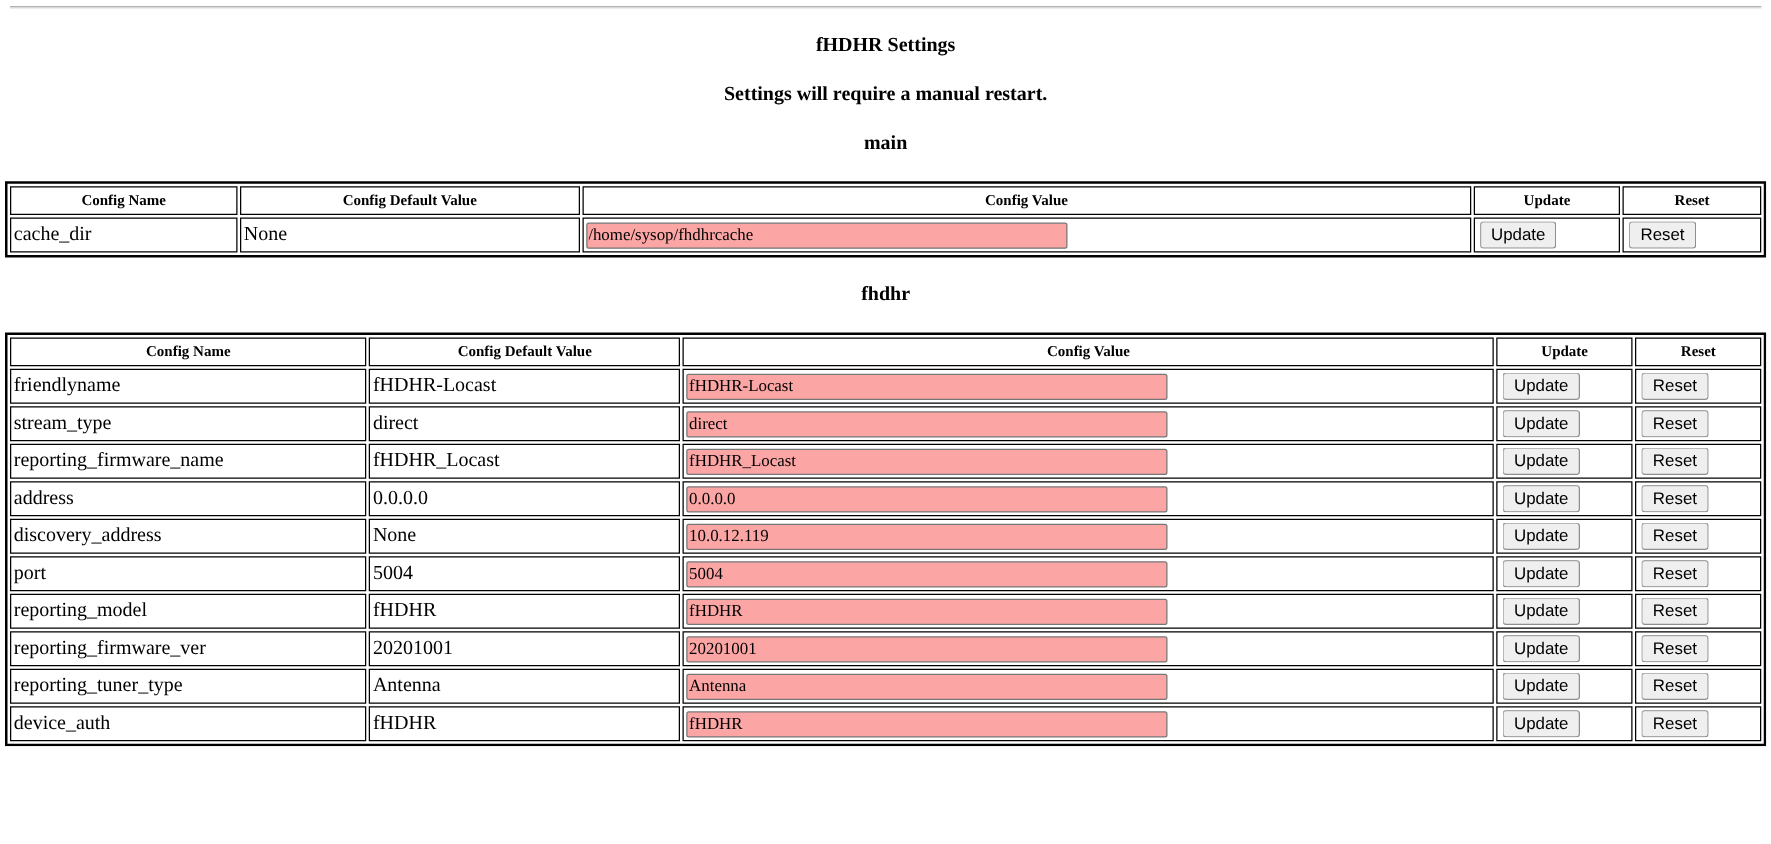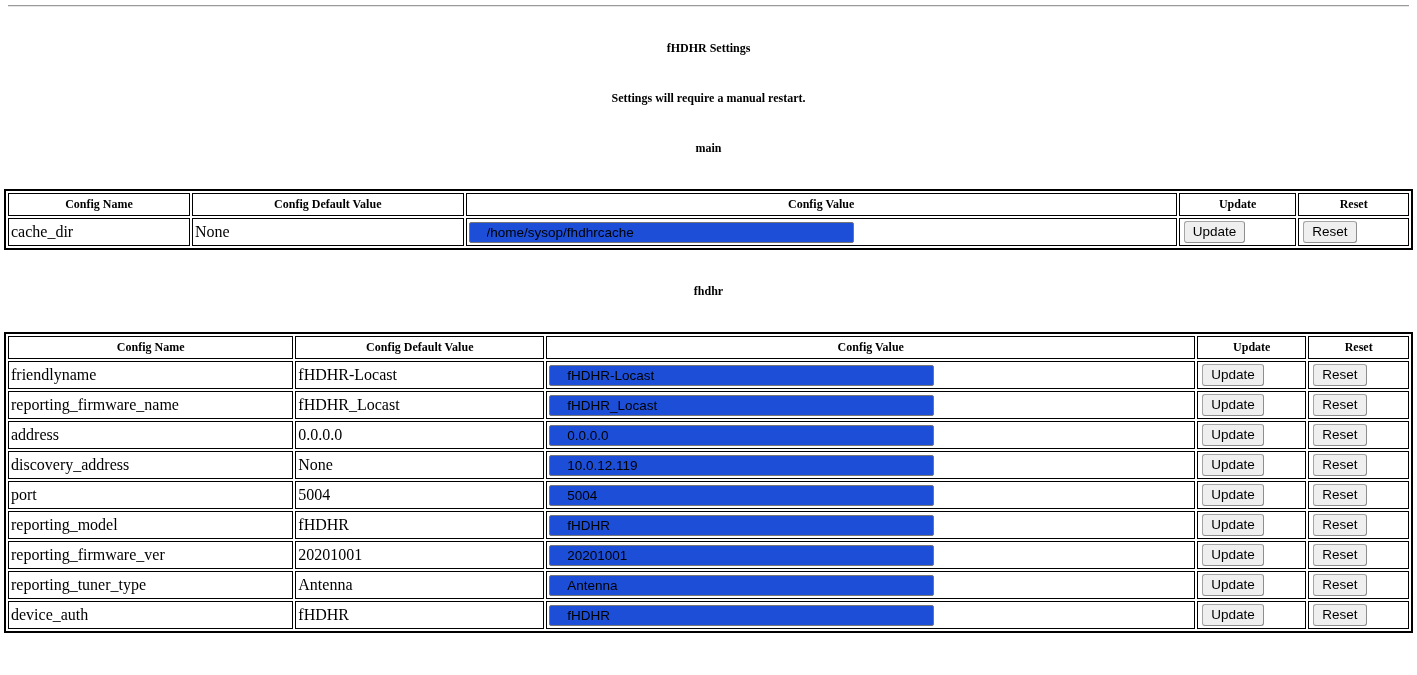--- a/index.html
+++ b/index.html
@@ -12,24 +12,24 @@
     font-family: "Liberation Serif", serif;
   }
   hr.top-divider {
     border: none;
     border-top: 1px solid #9a9a9a;
     border-bottom: 1px solid #e6e6e6;
     margin: 2px 4px 0 4px;
   }
   h4 {
     font-family: "Liberation Serif", serif;
-    font-size: 12px;
+    font-size: 16px;
     font-weight: bold;
     text-align: center;
-    margin: 32px 0;
+    margin: 21px 0;
     line-height: 18px;
   }
   table.config-table {
     width: 100%;
     border: 2px solid #000;
     border-spacing: 2px;
     border-collapse: separate;
     table-layout: fixed;
   }
   table.config-table th {
@@ -53,25 +53,25 @@
     overflow: hidden;
     white-space: nowrap;
   }
   input.config-value-input {
     width: 385px;
     max-width: 96%;
     height: 21px;
     box-sizing: border-box;
     border: 1px solid #767676;
     border-radius: 2px;
-    background: #1d4ed8;
+    background: #fca5a5;
     color: #000;
-    font-family: Liberation Sans, sans-serif;
+    font-family: Liberation Serif, serif;
     font-size: 13.5px;
-    padding: 1px 17px;
+    padding: 1px 1px;
     vertical-align: middle;
   }
   button.form-button {
     font-family: "Liberation Sans", sans-serif;
     font-size: 13.5px;
     color: #000;
     background: #efefef;
     border: 1px solid #a5a5a5;
     border-right-color: #8e8e8e;
     border-bottom-color: #8e8e8e;
@@ -142,20 +142,27 @@
         </thead>
       <tbody>
           <tr>
             <td>friendlyname</td>
             <td>fHDHR-Locast</td>
             <td><input type="text" class="config-value-input" value="fHDHR-Locast" style=""></td>
             <td><button class="form-button">Update</button></td>
             <td><button class="form-button">Reset</button></td>
           </tr>
           <tr>
+            <td>stream_type</td>
+            <td>direct</td>
+            <td><input type="text" class="config-value-input" value="direct" style=""></td>
+            <td><button class="form-button">Update</button></td>
+            <td><button class="form-button">Reset</button></td>
+          </tr>
+          <tr>
             <td>reporting_firmware_name</td>
             <td>fHDHR_Locast</td>
             <td><input type="text" class="config-value-input" value="fHDHR_Locast" style=""></td>
             <td><button class="form-button">Update</button></td>
             <td><button class="form-button">Reset</button></td>
           </tr>
           <tr>
             <td>address</td>
             <td>0.0.0.0</td>
             <td><input type="text" class="config-value-input" value="0.0.0.0" style=""></td>

